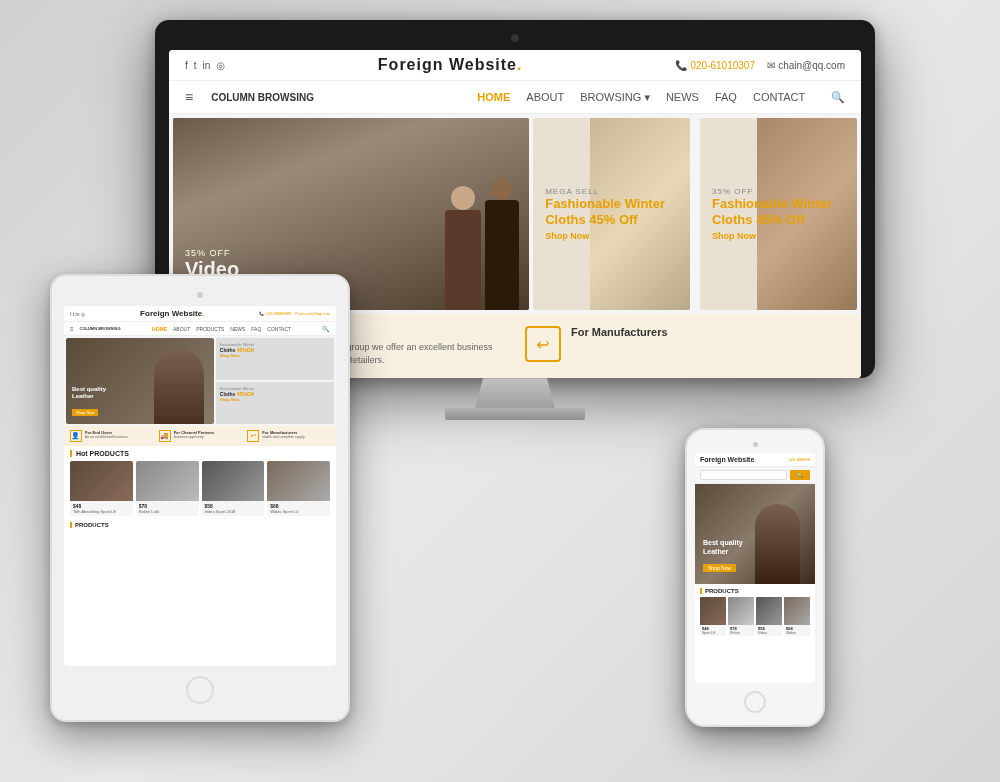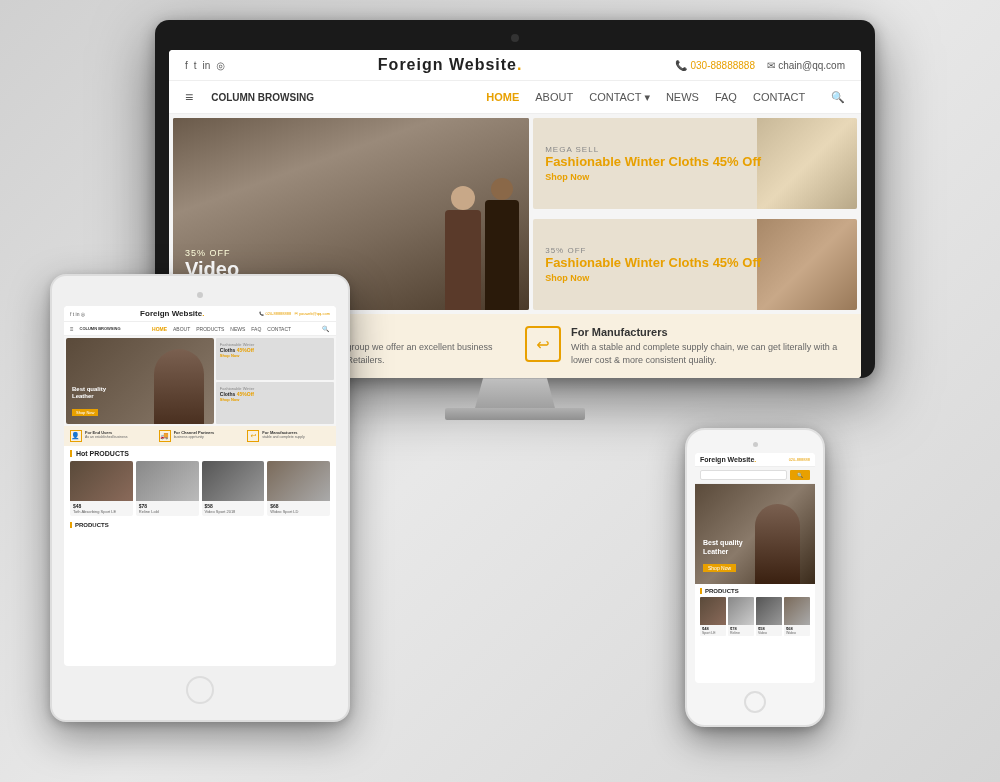--- a/index.html
+++ b/index.html
@@ -141,21 +141,21 @@
 
     .hero-badge-title {
       font-size: 20px;
       font-weight: bold;
       color: #fff;
       line-height: 1.1;
     }
 
     .hero-right {
       display: flex;
-      flex-direction: column;
+      flex-direction: row;
       gap: 10px;
       flex: 1;
     }
 
     .hero-card {
       flex: 1;
       background: #e8e0d0;
       border-radius: 2px;
       position: relative;
       overflow: hidden;
@@ -600,32 +600,32 @@
           <div class="topbar-social">
             <span>f</span>
             <span>t</span>
             <span>in</span>
             <span>◎</span>
           </div>
           <div class="site-brand">
             <span>Foreign Website</span><span class="brand-dot">.</span>
           </div>
           <div class="topbar-contact">
-            <span class="topbar-phone">📞 <span>030-88888888</span></span>
+            <span class="topbar-phone">📞 <span>020-61010307</span></span>
             <span class="topbar-email">✉ <span>chain@qq.com</span></span>
           </div>
         </div>
 
         <div class="site-nav">
           <span class="nav-menu-icon">≡</span>
           <span class="nav-column">COLUMN BROWSING</span>
           <div class="nav-items">
             <span class="nav-item active">HOME</span>
             <span class="nav-item">ABOUT</span>
-            <span class="nav-item">CONTACT ▾</span>
+            <span class="nav-item">BROWSING ▾</span>
             <span class="nav-item">NEWS</span>
             <span class="nav-item">FAQ</span>
             <span class="nav-item">CONTACT</span>
           </div>
           <span class="nav-search">🔍</span>
         </div>
 
         <div class="site-hero">
           <div class="hero-main">
             <div class="hero-main-img">
@@ -676,21 +676,20 @@
             <div class="benefit-icon">🚚</div>
             <div class="benefit-text">
               <h4>For Channel Partners</h4>
               <p>As an established business group we offer an excellent business opprtunity for Distributors &amp; Retailers.</p>
             </div>
           </div>
           <div class="benefit-item">
             <div class="benefit-icon">↩</div>
             <div class="benefit-text">
               <h4>For Manufacturers</h4>
-              <p>With a stable and complete supply chain, we can get literally with a lower cost &amp; more consistent quality.</p>
             </div>
           </div>
         </div>
 
       </div>
     </div>
     <div class="monitor-stand"></div>
     <div class="monitor-base"></div>
   </div>
 

